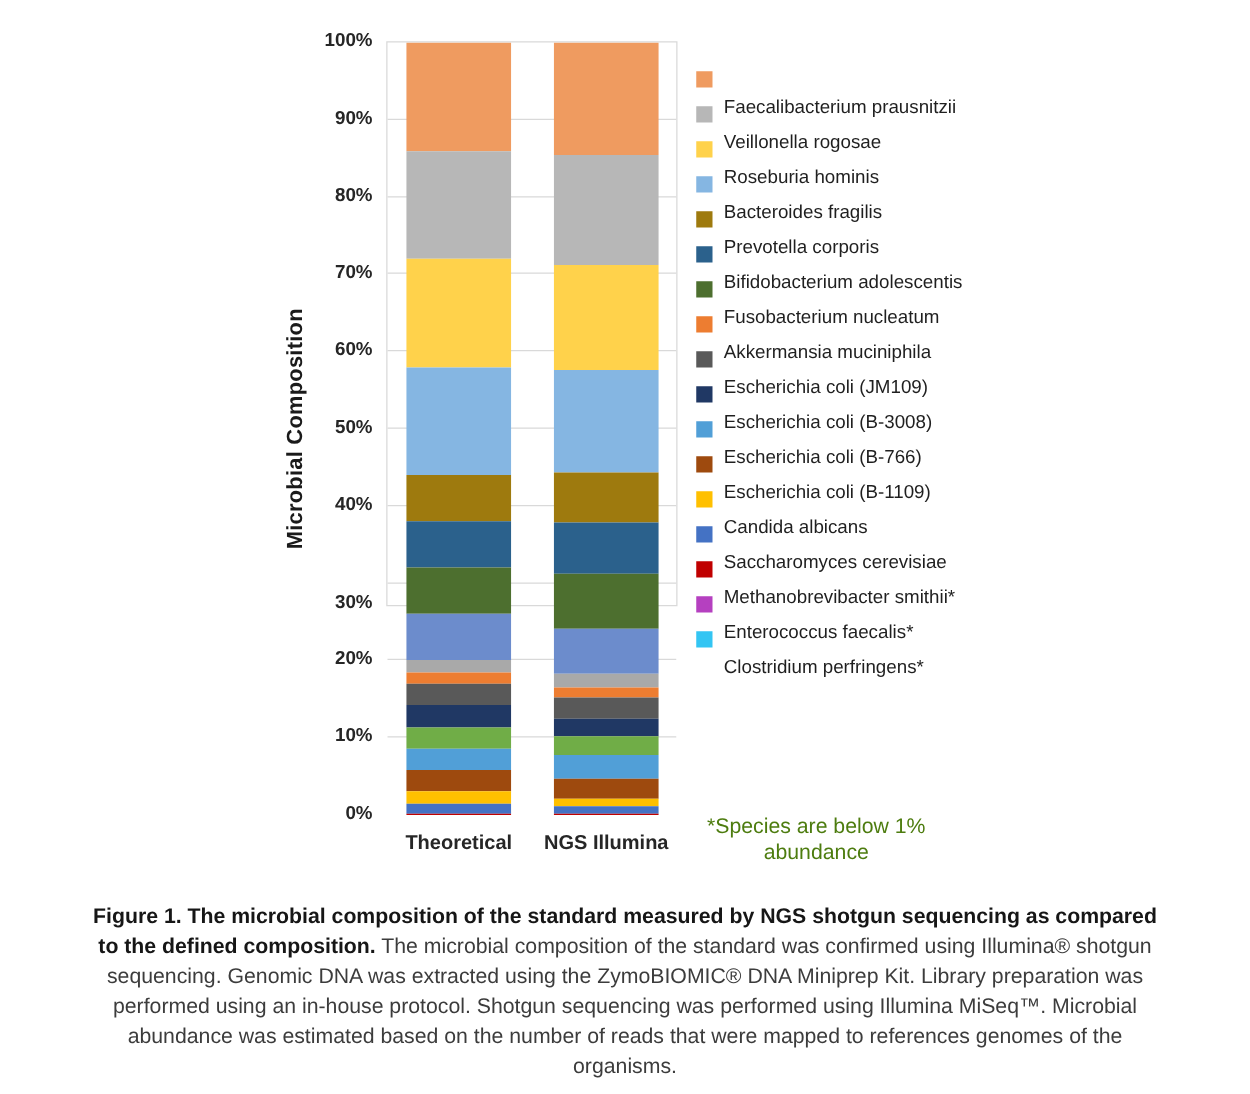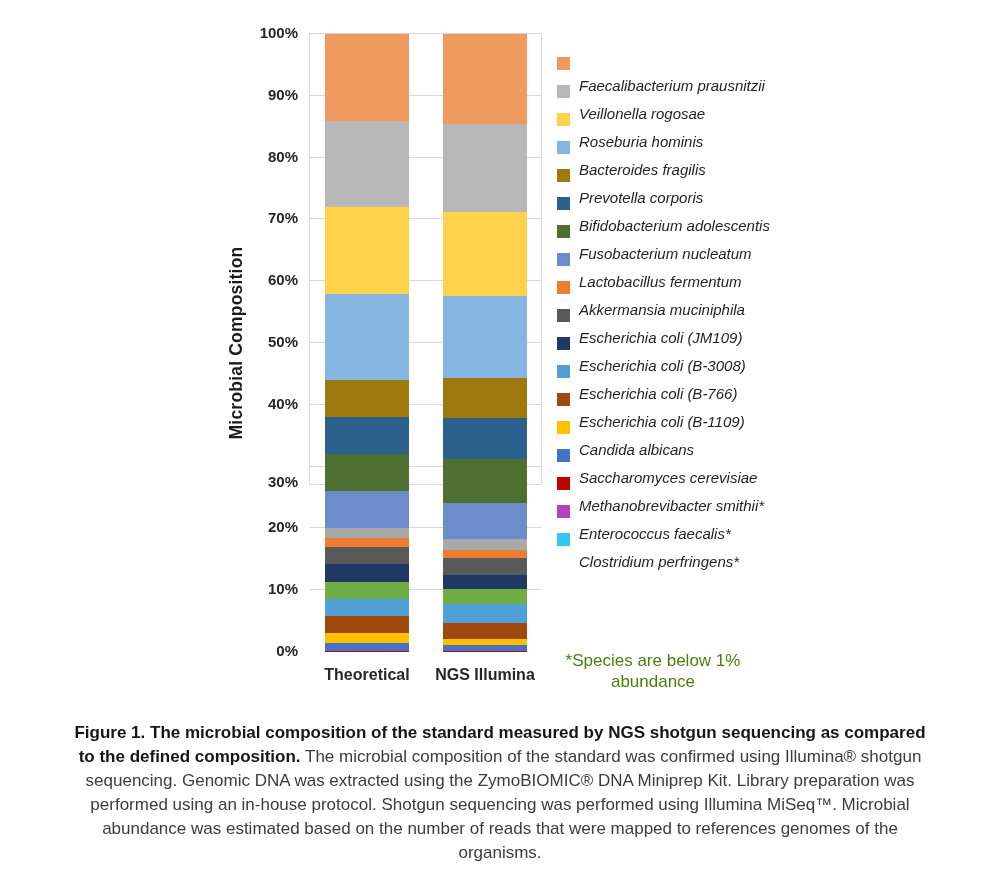--- a/index.html
+++ b/index.html
@@ -22,21 +22,21 @@
   .bar{position:absolute;top:0;height:618px;width:84px;display:flex;
     flex-direction:column;overflow:hidden;}
   .seg{width:100%;flex:0 0 auto;}
   .x-label{position:absolute;top:632px;width:160px;text-align:center;
     font-size:16px;font-weight:bold;color:#262626;white-space:nowrap;}
 
   
   .legend{position:absolute;left:557px;top:49px;}
   .legend-item{display:flex;align-items:center;height:28px;}
   .swatch{width:13px;height:13px;margin-right:9px;flex:0 0 auto;}
-  .legend-label{font-size:15px;font-style:italic;color:#1f1f1f;white-space:nowrap;margin-top:45px;}
+  .legend-label{font-size:15px;color:#1f1f1f;white-space:nowrap;margin-top:45px;}
   .legend-note{position:absolute;left:558px;top:650px;width:190px;text-align:center;
     font-size:17px;color:#4d7c0f;line-height:21px;}
 
   
   .caption{position:absolute;left:70px;top:721px;width:860px;text-align:center;
     font-size:17px;line-height:24px;color:#3c3c3c;}
   .caption b{color:#161616;}
 </style>
 </head>
 <body>
@@ -142,24 +142,20 @@
       </div>
       <div class="legend-item">
         <span class="swatch" style="background: rgb(43, 97, 140);"></span>
         <span class="legend-label">Bifidobacterium adolescentis</span>
       </div>
       <div class="legend-item">
         <span class="swatch" style="background: rgb(77, 111, 47);"></span>
         <span class="legend-label">Fusobacterium nucleatum</span>
       </div>
       <div class="legend-item">
-        <span class="swatch" style="background: rgb(108, 140, 204);"></span>
-        <span class="legend-label">Lactobacillus fermentum</span>
-      </div>
-      <div class="legend-item">
         <span class="swatch" style="background: rgb(237, 125, 49);"></span>
         <span class="legend-label">Akkermansia muciniphila</span>
       </div>
       <div class="legend-item">
         <span class="swatch" style="background: rgb(89, 89, 89);"></span>
         <span class="legend-label">Escherichia coli (JM109)</span>
       </div>
       <div class="legend-item">
         <span class="swatch" style="background: rgb(32, 56, 100);"></span>
         <span class="legend-label">Escherichia coli (B-3008)</span>

